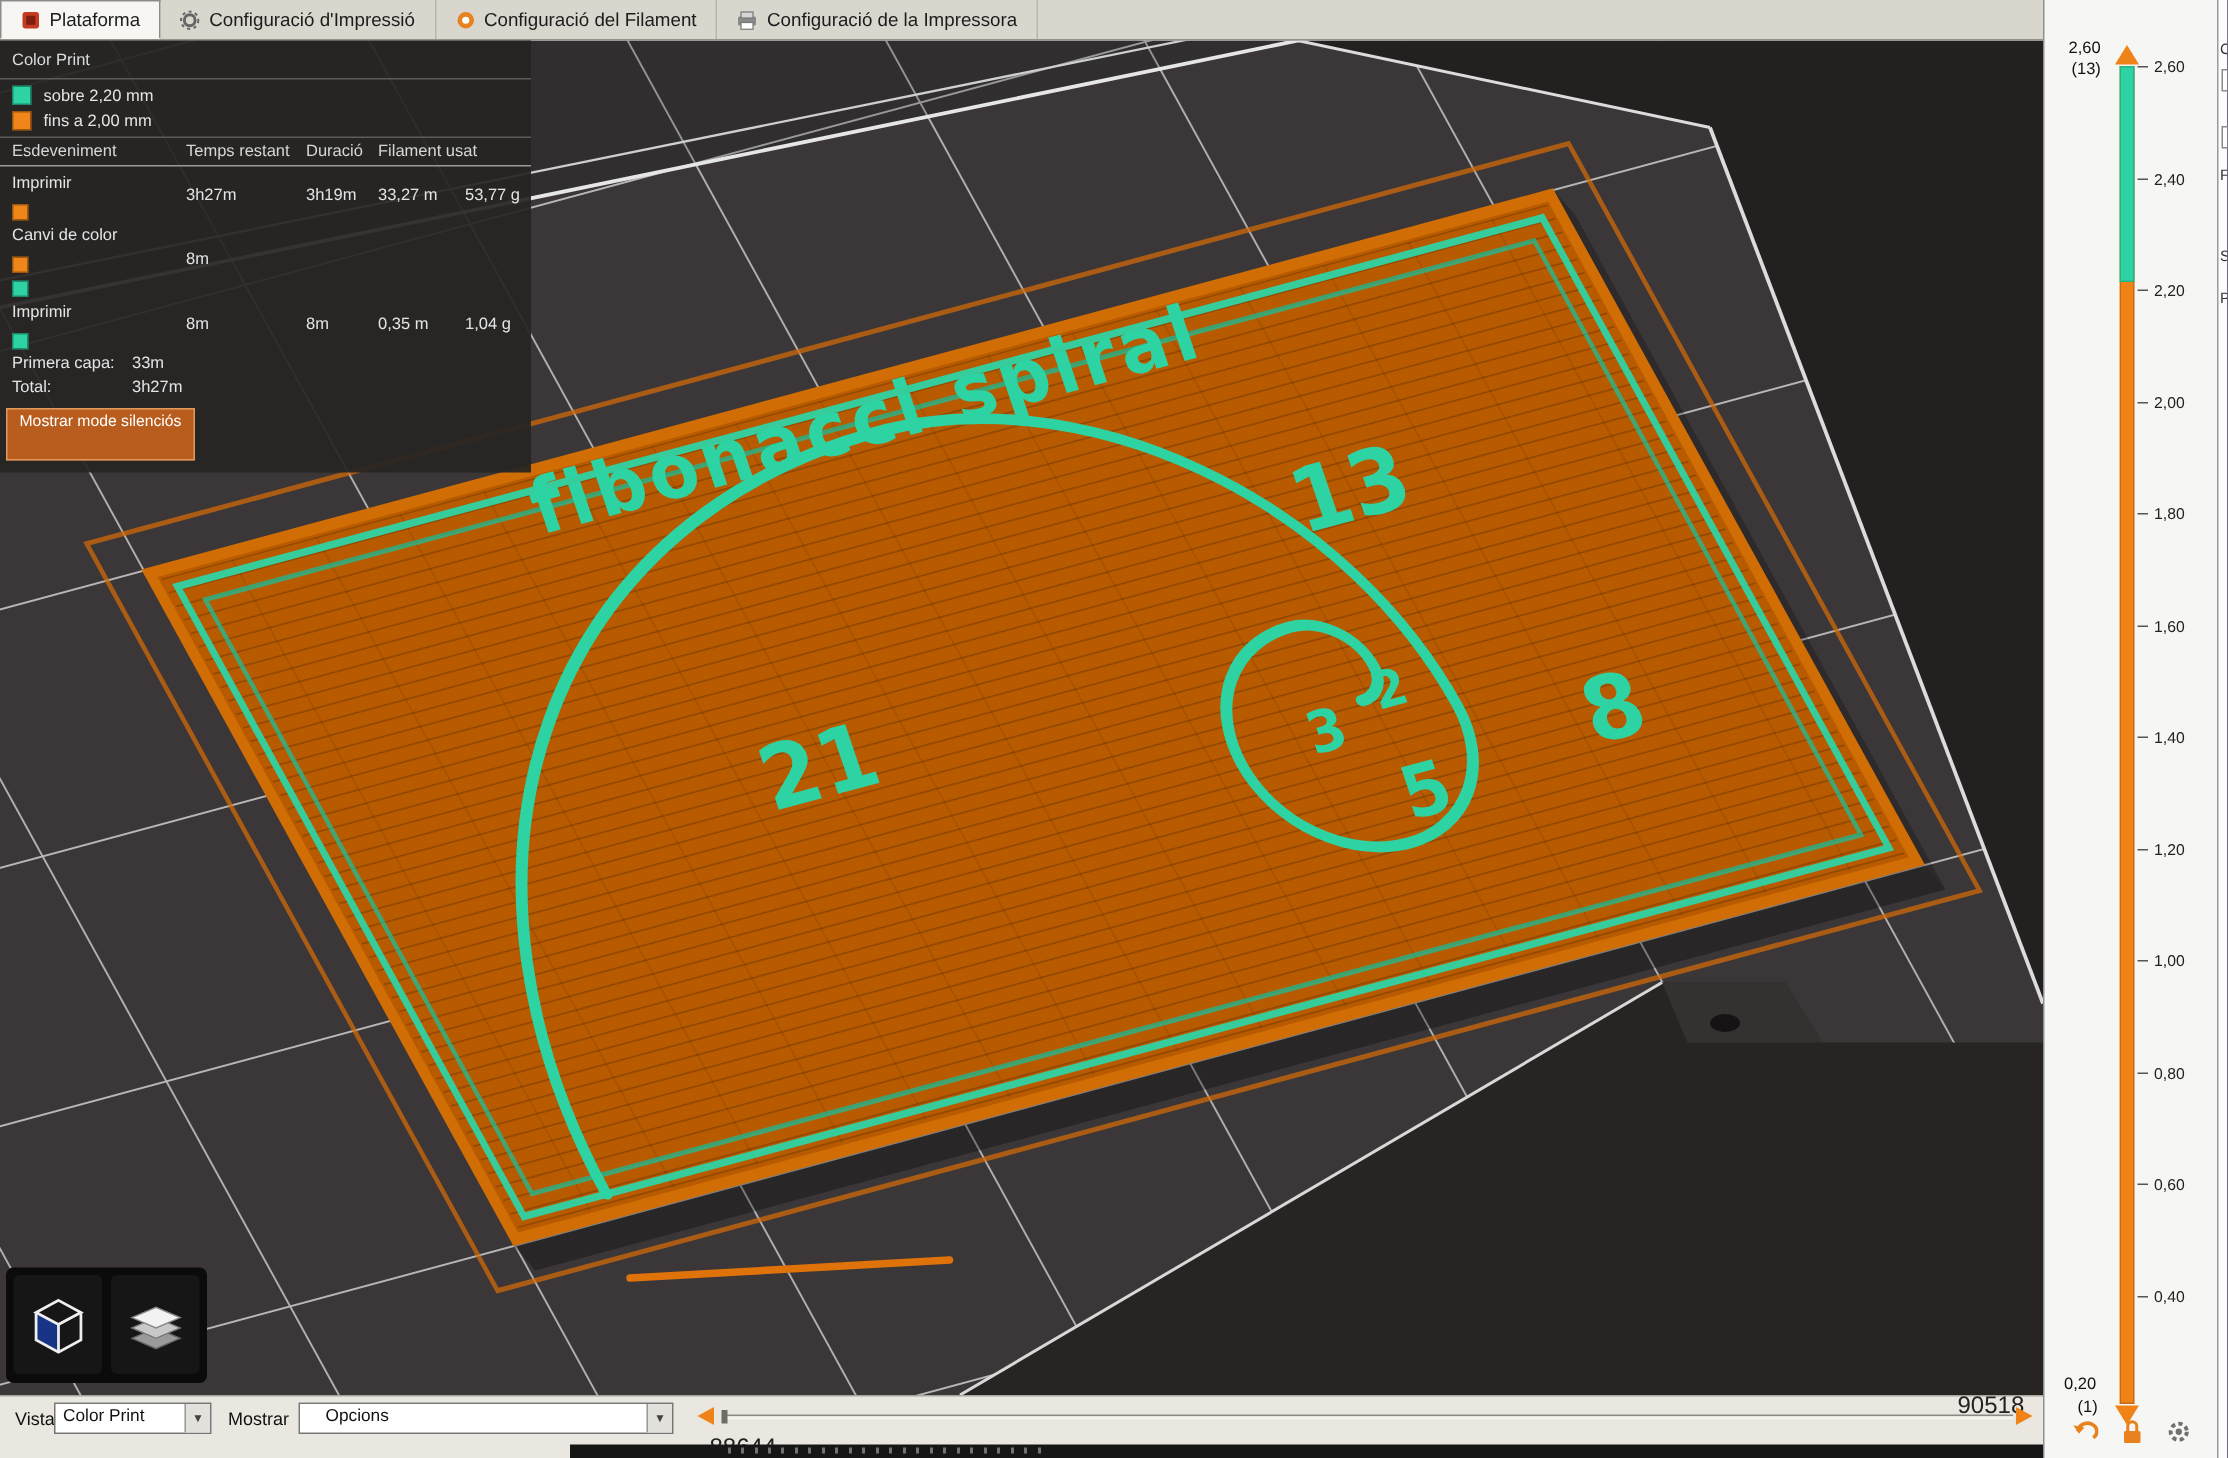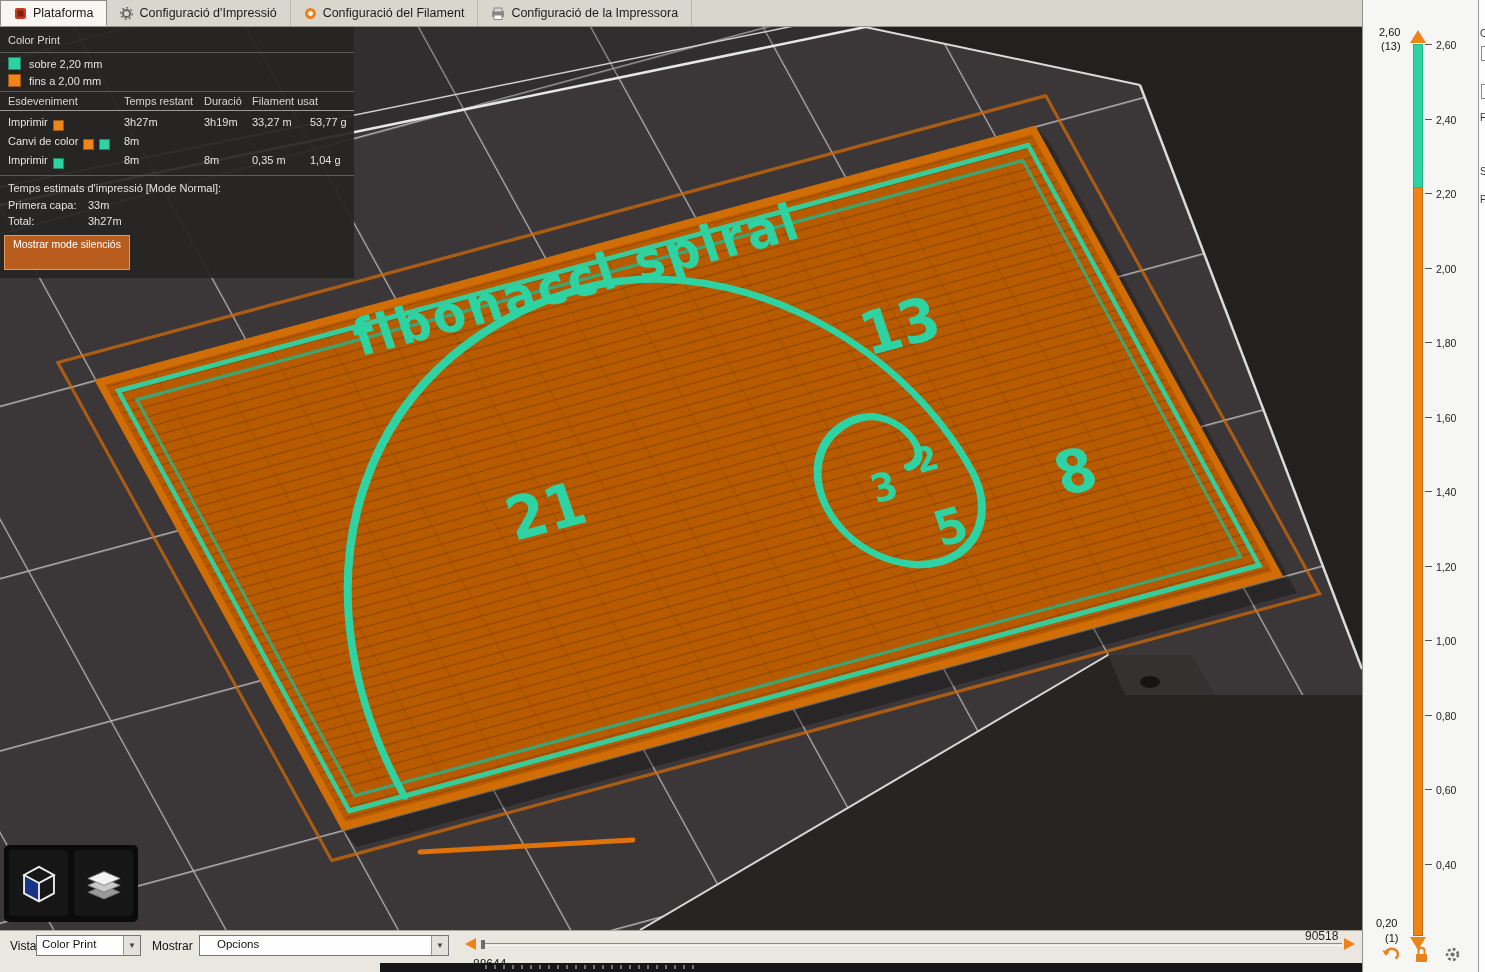--- a/index.html
+++ b/index.html
@@ -23,21 +23,21 @@
               color:#e4e4e4; font-size:11px; z-index:6; padding:4px 0 8px; }
   .cp-title { padding:3px 8px 4px; color:#dcdcdc; }
   .cp-sep { border-top:1px solid #5c5c5c; margin:2px 0; }
   .legend-row { display:flex; align-items:flex-end; gap:8px; padding:2px 8px; }
   .sw { width:13px; height:13px; display:inline-block; border:1px solid rgba(0,0,0,.35); }
   .sw-sm { width:11px; height:11px; }
   .sw-teal { background:#2ed3a3; }
   .sw-orange { background:#f08519; }
   .cp-grid { display:grid; grid-template-columns:116px 80px 48px 58px 42px; padding:1px 8px; align-items:center; }
   .cp-grid.hdr { border-bottom:1px solid #9a9a9a; padding-bottom:3px; margin-bottom:2px; color:#d7d7d7; }
-  .cp-grid .ev { display:flex; align-items:flex-end; gap:5px; }
+  .cp-grid .ev { display:flex; align-items:flex-start; gap:5px;flex-direction:column; }
   .cp-grid .num { text-align:left; }
   .cp-row { line-height:17px; }
   .cp-est-title { padding:6px 8px 3px; border-top:1px solid #5c5c5c; margin-top:5px; }
   .cp-kv { display:flex; padding:2px 8px; }
   .cp-kv .k { width:80px; }
   .silent-btn { margin:6px 0 0 4px; padding:2px 8px 19px; background:#b85d1e; border:1px solid #e09a5d;
                 color:#fff; font-size:10.5px; display:inline-block; cursor:pointer; }
 
   
   .view-btns { position:absolute; left:4px; top:845px; width:134px; height:77px; background:#0b0b0b;
@@ -79,21 +79,21 @@
   .combo .val { padding:2px 5px 0; flex:1; white-space:nowrap; overflow:hidden; }
   .combo .cbtn { width:17px; background:#e3e1dc; border-left:1px solid #9a9a9a; display:flex;
                  align-items:center; justify-content:center; font-size:8px; color:#444; }
   .hline { position:absolute; left:482px; top:12px; width:860px; height:3px;
            border-top:1px solid #8d8a84; border-bottom:1px solid #fbfaf7; cursor:pointer; }
   .harrow-l { position:absolute; left:465px; top:7px; width:0; height:0; border-top:6px solid transparent;
               border-bottom:6px solid transparent; border-right:11px solid #ef8318; cursor:pointer; }
   .harrow-r { position:absolute; left:1344px; top:7px; width:0; height:0; border-top:6px solid transparent;
               border-bottom:6px solid transparent; border-left:11px solid #ef8318; cursor:pointer; }
   .hmark { position:absolute; left:481px; top:9px; width:4px; height:9px; background:#6f6c66; }
-  .small-num { font-size:12px; color:#222;text-align:right; }
+  .small-num { font-size:16px; color:#222;text-align:right; }
 
   .status-frag { position:absolute; left:380px; top:963px; width:982px; height:9px; background:#161616;
                  z-index:8; overflow:hidden; }
   .status-frag::before { content:""; display:block; margin:2px 0 0 105px; width:210px; height:4px;
                  background:repeating-linear-gradient(90deg,#9a9a9a 0 2px,transparent 2px 9px); opacity:.7; }
 </style>
 </head>
 <body>
 
 <div class="app">
@@ -238,21 +238,20 @@
       <span class="ev">
           <span>Imprimir</span>
           <span class="sw sw-sm sw-teal"></span>
         </span>
       <span class="num">8m</span>
       <span class="num">8m</span>
       <span class="num">0,35 m</span>
       <span class="num">1,04 g</span>
     </div>
 
-    <div class="cp-est-title">Temps estimats d'impressió [Mode Normal]:</div>
     <div class="cp-kv">
       <span class="k">Primera capa:</span>
       <span>33m</span>
     </div>
     <div class="cp-kv">
       <span class="k">Total:</span>
       <span>3h27m</span>
     </div>
     <div class="silent-btn">Mostrar mode silenciós</div>
   </div>

